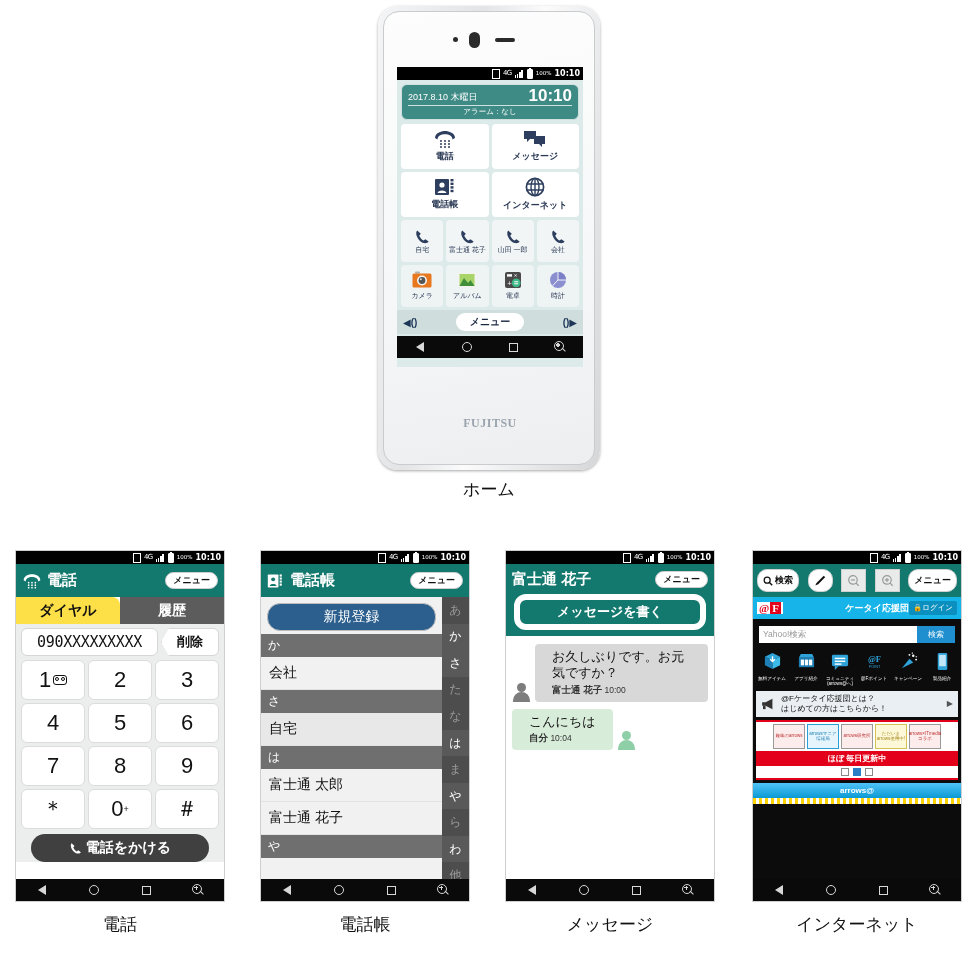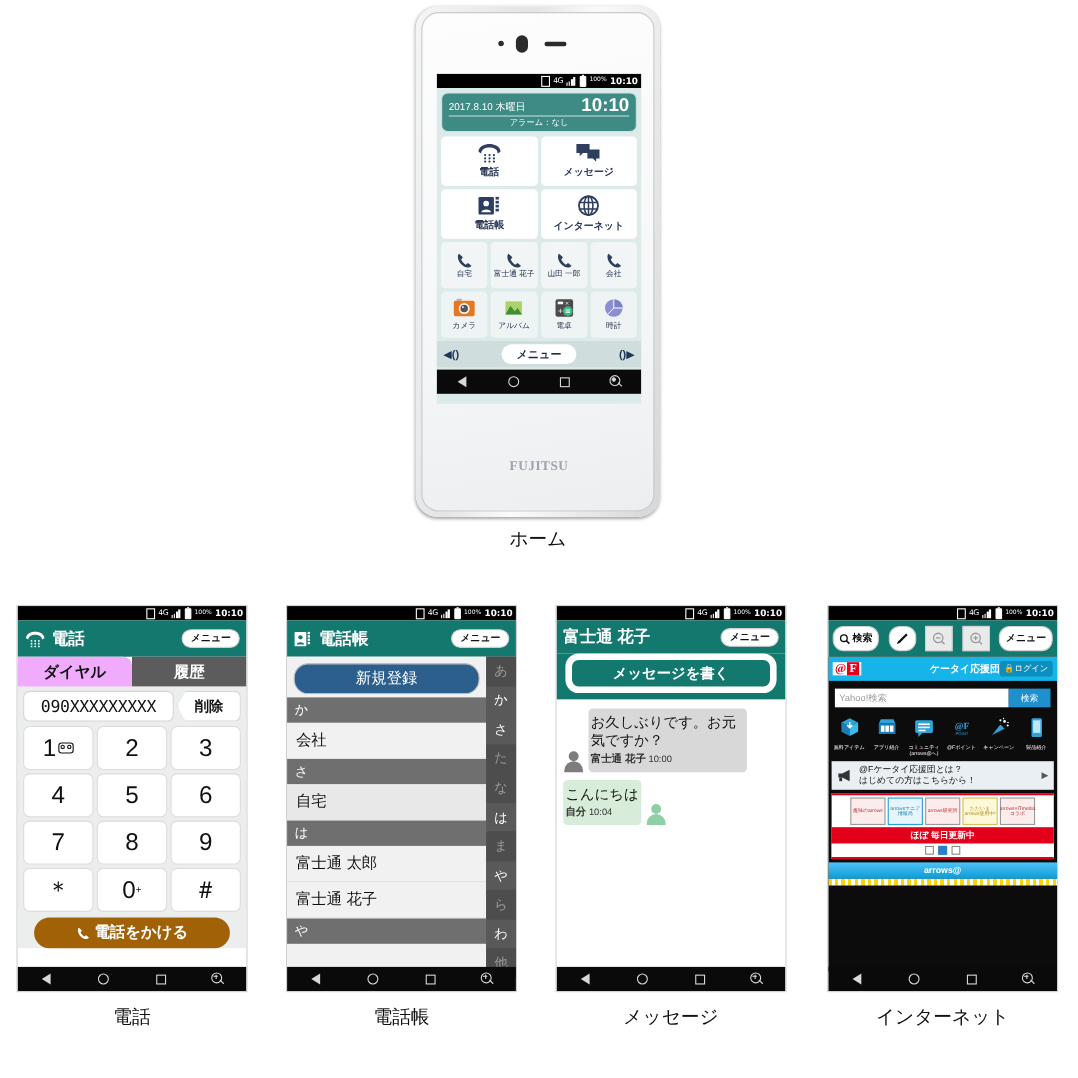--- a/index.html
+++ b/index.html
@@ -128,40 +128,40 @@
 
   #c1{left:15px;top:550px;}
   #c2{left:260px;top:550px;}
   #c3{left:505px;top:550px;}
   #c4{left:752px;top:550px;}
 
   
   .tabs{display:flex;height:27px;}
   .tab{flex:1;display:flex;align-items:center;justify-content:center;
     font-size:14px;font-weight:bold;}
-  .tab.on{background:#f0abfc;color:#111;border-top-right-radius:8px;}
+  .tab.on{background:#fde047;color:#111;border-top-right-radius:8px;}
   .tab.off{background:#5c5c5c;color:#fff;}
   .dialwrap{background:#eceded;padding:4px 5px 0 5px;}
   .numrow{display:flex;gap:3px;align-items:center;}
   .numfield{flex:1;background:#fff;border:1px solid #d6d6d6;border-radius:6px;
     height:26px;display:flex;align-items:center;justify-content:center;
     font-size:15px;letter-spacing:-.3px;font-family:"DejaVu Sans Mono",monospace;}
   .delbtn{width:56px;height:26px;background:#fff;border:1px solid #d6d6d6;border-radius:6px;
     display:flex;align-items:center;justify-content:center;font-size:13px;font-weight:bold;
     clip-path:polygon(14% 0,100% 0,100% 100%,14% 100%,0 50%);}
   .keys{display:grid;grid-template-columns:repeat(3,1fr);gap:3px;margin-top:4px;}
   .key{background:#fff;border:1px solid #dcdcdc;border-radius:6px;height:38px;
     display:flex;align-items:center;justify-content:center;font-size:22px;color:#111;}
   .key sub{font-size:9px;vertical-align:baseline;}
   .key .vm{display:inline-block;width:12px;height:8px;border:1.4px solid #111;border-radius:3px;
     position:relative;margin-left:2px;}
   .key .vm:before,.key .vm:after{content:"";position:absolute;top:1.4px;width:2px;height:2px;
     border:1px solid #111;border-radius:50%;}
   .key .vm:before{left:1.2px;} .key .vm:after{right:1.2px;}
-  .callbtn{margin:5px 10px 0 10px;height:28px;background:#a16207;border-radius:14px;
+  .callbtn{margin:5px 10px 0 10px;height:28px;background:#404040;border-radius:14px;
     color:#fff;display:flex;align-items:center;justify-content:center;gap:4px;
     font-size:14px;font-weight:bold;}
 
   
   .pbbody{display:flex;height:292px;}
   .pblist{flex:1;background:#f1f1f1;}
   .newreg{margin:6px 6px 3px 6px;height:26px;background:#2c5f8e;border-radius:13px;
     color:#fff;display:flex;align-items:center;justify-content:center;
     font-size:14px;border:1px solid #bcbcbc;}
   .pbhdr{background:#6f6f6f;color:#fff;font-size:12px;padding:3px 7px;}
@@ -176,21 +176,21 @@
   .composebar{background:#13786e;padding:0 8px 6px 8px;}
   .composebtn{height:24px;border:6px solid #ffffff;border-radius:12px;
     display:flex;align-items:center;justify-content:center;color:#fff;font-size:13px;font-weight:bold;}
   .msgarea{padding:8px 6px;background:#fff;height:258px;box-sizing:border-box;}
   .bubrow{display:flex;align-items:flex-end;gap:4px;margin-bottom:7px;}
   .bubrow.me{justify-content:flex-start;}
   .avatar{width:19px;height:19px;position:relative;flex:none;}
   .avatar .h{position:absolute;left:5px;top:0;width:9px;height:9px;border-radius:50%;background:#7d7d7d;}
   .avatar .b{position:absolute;left:1px;top:9px;width:17px;height:10px;border-radius:9px 9px 0 0;background:#7d7d7d;}
   .avatar.green .h{background:#8fcfa8;} .avatar.green .b{background:#8fcfa8;}
-  .bubble{background:#d8d8d8;border-radius:4px;padding:5px 2px;max-width:140px;}
+  .bubble{background:#d8d8d8;border-radius:4px;padding:5px 17px;max-width:140px;}
   .bubble.mine{background:#d7ecd9;}
   .bubble .tx{font-size:13px;line-height:1.25;}
   .bubble .mt{font-size:8.5px;margin-top:2px;color:#333;}
   .bubble .mt b{font-size:9.5px;}
 
   
   .browserbar{background:#13786e;height:33px;display:flex;align-items:center;
      gap:3px;padding:0 4px;justify-content:space-between;}
   .bbtn{background:#fff;border:1px solid #d0d0d0;border-radius:10px;height:21px;
      display:flex;align-items:center;justify-content:center;gap:2px;font-size:9px;font-weight:bold;padding:0 5px;}

